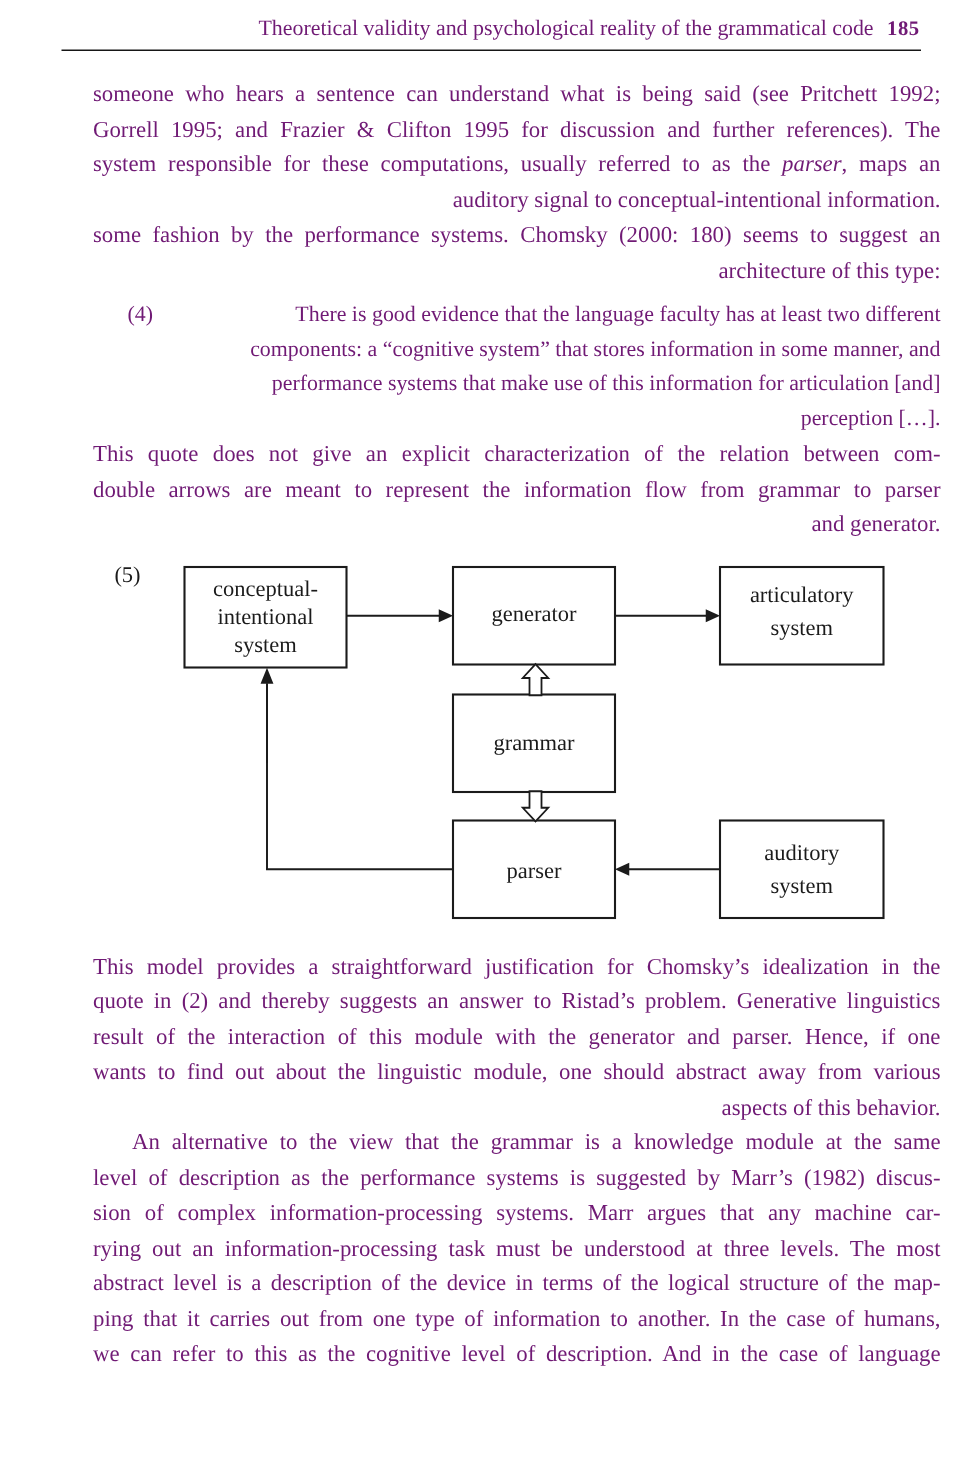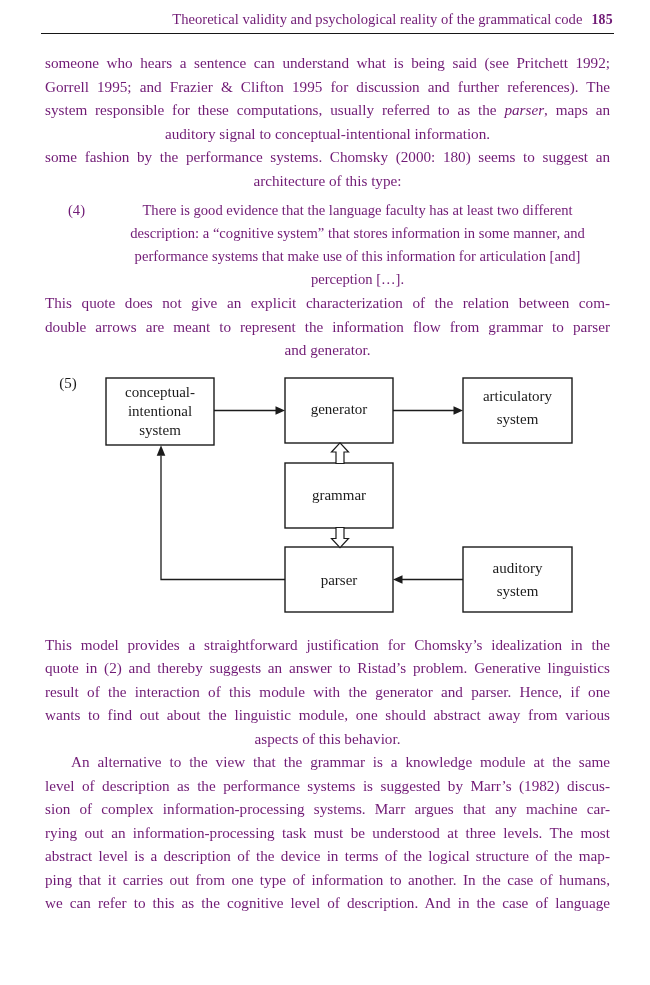--- a/index.html
+++ b/index.html
@@ -13,25 +13,25 @@
   .running-header {
     position:absolute; top:11px; right:37px;
     font-size:14.6px; white-space:nowrap;
   }
   .page-number { font-weight:bold; font-size:13.8px; margin-left:9px; letter-spacing:.3px; }
   .header-rule {
     position:absolute; top:33px; left:41px; width:573px; height:1.4px;
     background:#161616;
   }
   .textcol {
-    position:absolute; left:45px; top:51px; width:565px;
+    position:absolute; left:62px; top:51px; width:565px;
     font-size:15.2px; line-height:23.5px;
   }
   .jline { white-space:nowrap; text-align:justify; text-align-last:justify; text-justify:inter-word; }
-  .lline { white-space:nowrap; text-align:center; }
+  .lline { white-space:nowrap; text-align:right; }
   .ind   { text-indent:26px; }
   .quote {
     position:relative; margin-top:7px; padding-left:60px;
     font-size:14.6px; line-height:23px;
   }
   .qnum { position:absolute; left:23px; top:0; }
   .figure { margin-top:8px; }
   .figure svg { display:block; }
   .box { fill:none; stroke:#1b1b1b; stroke-width:1.4; }
   .conn { stroke:#1b1b1b; stroke-width:1.3; fill:none; }
@@ -60,21 +60,21 @@
     </div>
 
     <div>
       <div class="jline">some fashion by the performance systems. Chomsky (2000: 180) seems to suggest an</div>
       <div class="lline">architecture of this type:</div>
     </div>
 
     <div class="quote">
       <span class="qnum">(4)</span>
       <div class="lline">There is good evidence that the language faculty has at least two different</div>
-      <div class="lline">description: a “cognitive system” that stores information in some manner, and</div>
+      <div class="lline">components: a “cognitive system” that stores information in some manner, and</div>
       <div class="lline">performance systems that make use of this information for articulation [and]</div>
       <div class="lline">perception […].</div>
     </div>
 
     <div>
       <div class="jline">This quote does not give an explicit characterization of the relation between com-</div>
       <div class="jline">double arrows are meant to represent the information flow from grammar to parser</div>
       <div class="lline">and generator.</div>
     </div>
 

